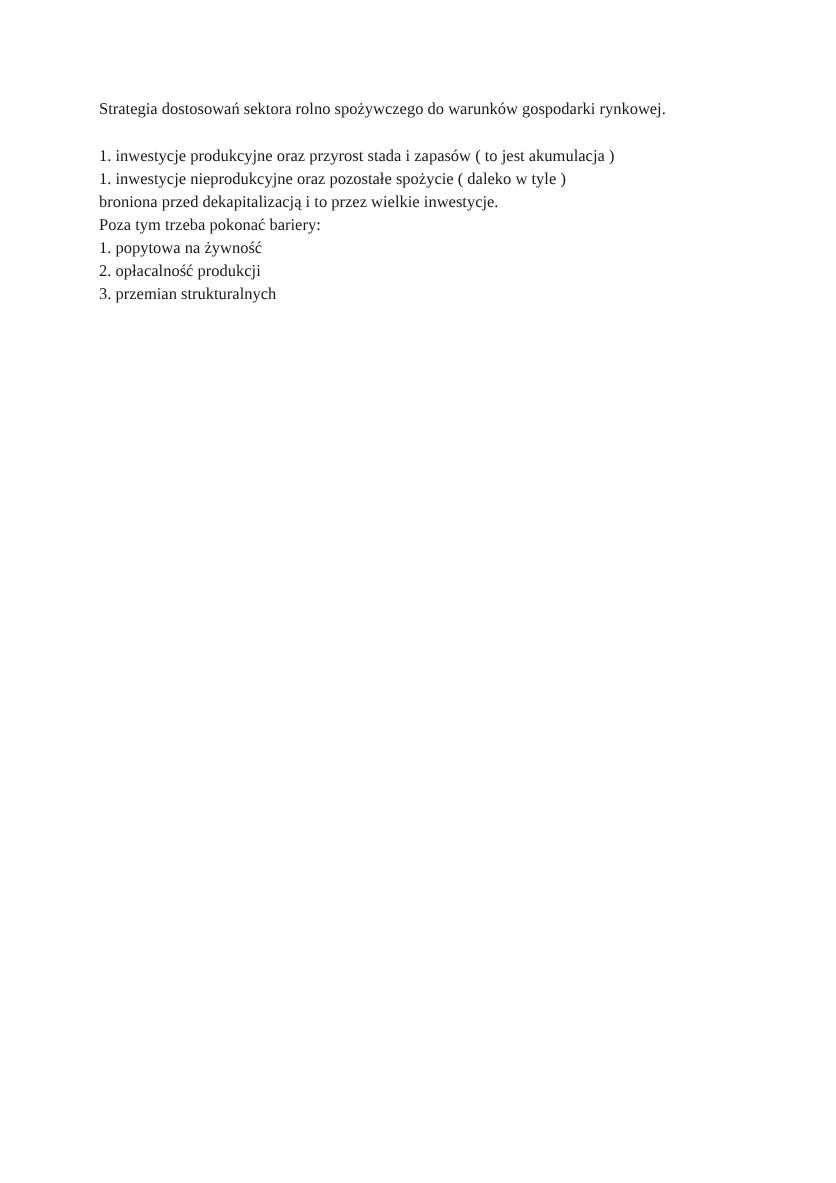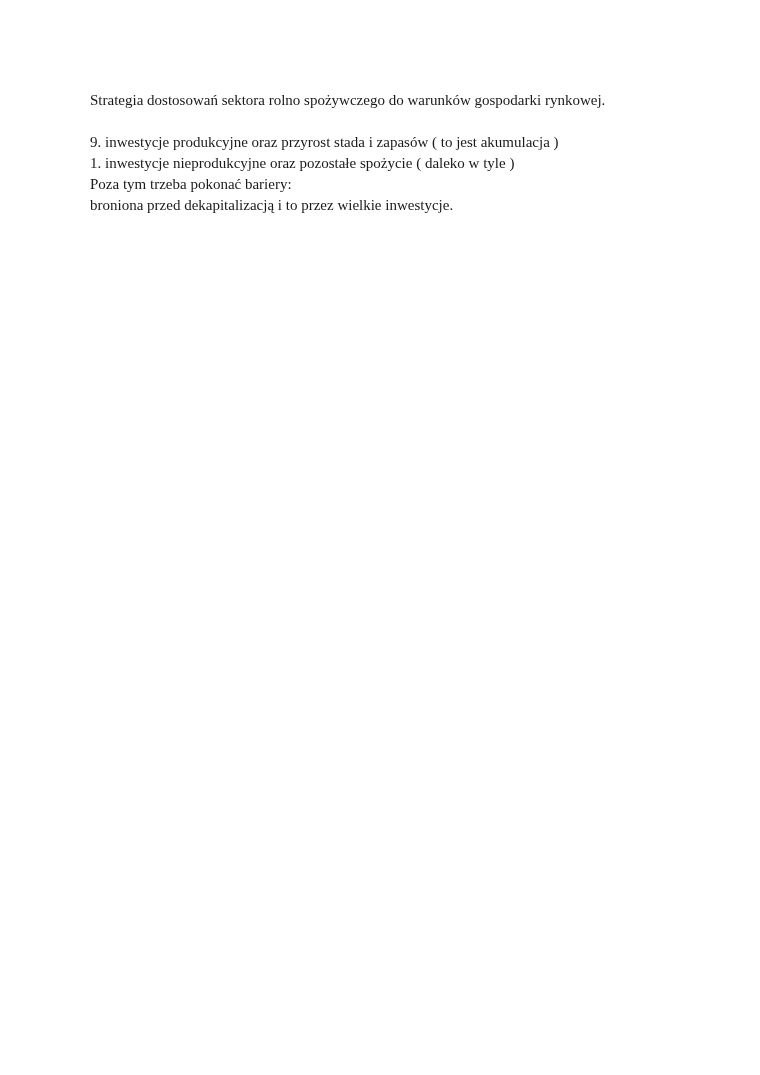--- a/index.html
+++ b/index.html
@@ -32,18 +32,21 @@
     height: 21px;
   }
 </style>
 </head>
 <body>
 
 <div class="page">
   <div class="text-block">
     <div class="line">Strategia dostosowań sektora rolno spożywczego do warunków gospodarki rynkowej.</div>
     <div class="line blank"></div>
-    <div class="line">9. inwestycje produkcyjne oraz przyrost stada i zapasów ( to jest akumulacja )</div>
+    <div class="line">1. inwestycje produkcyjne oraz przyrost stada i zapasów ( to jest akumulacja )</div>
     <div class="line">1. inwestycje nieprodukcyjne oraz pozostałe spożycie ( daleko w tyle )</div>
+    <div class="line">broniona przed dekapitalizacją i to przez wielkie inwestycje.</div>
     <div class="line">Poza tym trzeba pokonać bariery:</div>
-    <div class="line">broniona przed dekapitalizacją i to przez wielkie inwestycje.</div>
+    <div class="line">1. popytowa na żywność</div>
+    <div class="line">2. opłacalność produkcji</div>
+    <div class="line">3. przemian strukturalnych</div>
   </div>
 </div>
 
 </body></html>

